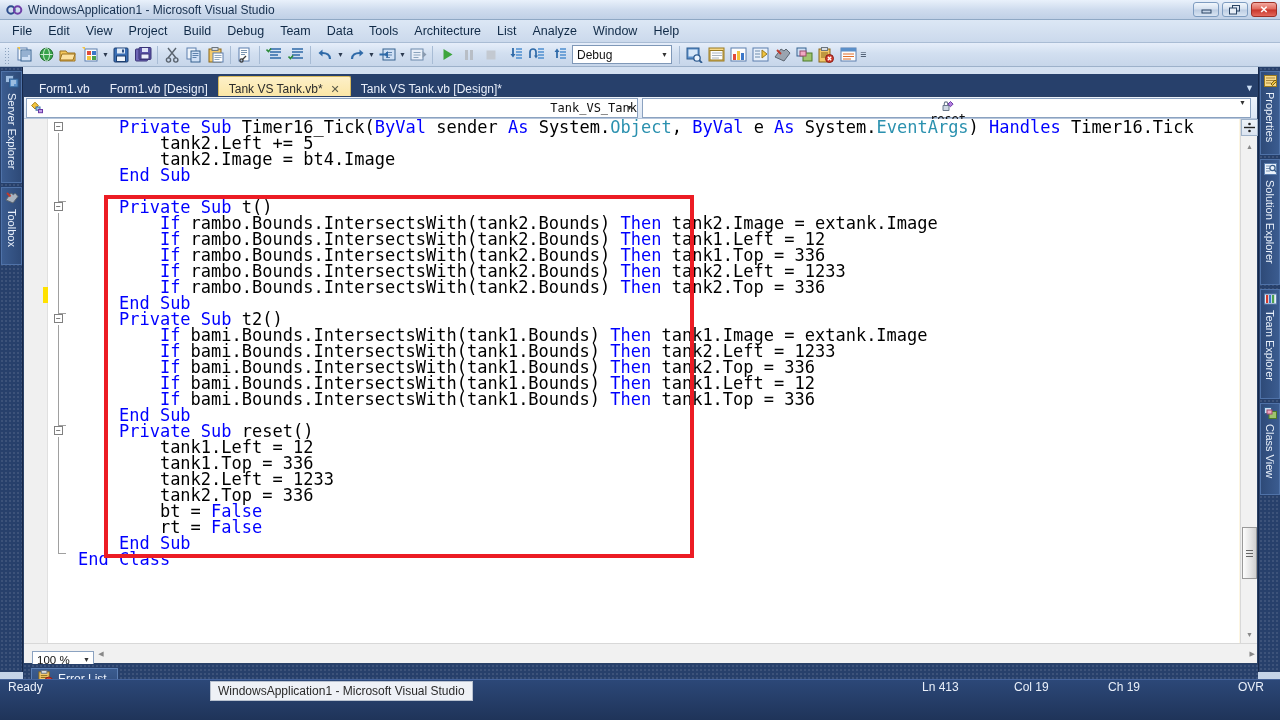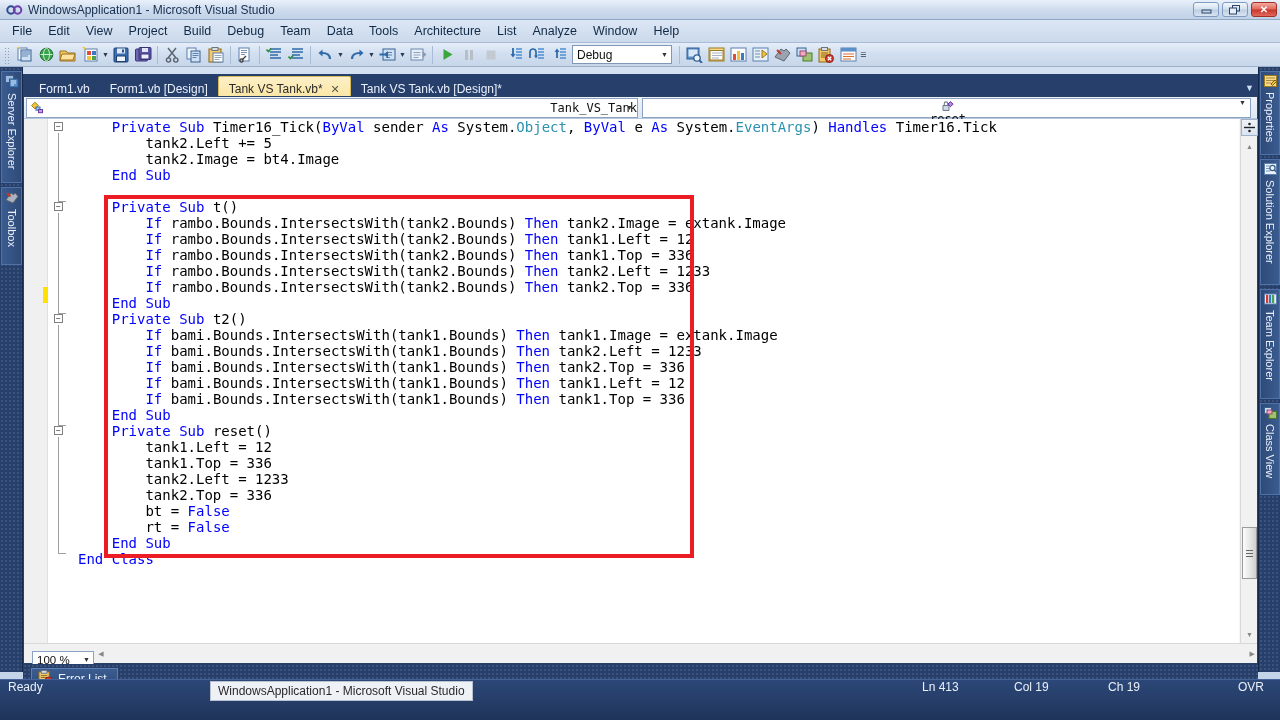--- a/index.html
+++ b/index.html
@@ -161,21 +161,21 @@
   }
   .yellow-mark { position:absolute; left:19px; width:5px; height:16px; background:#ffe100; }
 
   .code-area {
     position:absolute; left:24px; top:22px; right:18px; height:524px;
     background:#ffffff; overflow:hidden;
   }
   .code {
     position:absolute; left:0; top:0; right:0;
     font-family:"DejaVu Sans Mono","Liberation Mono",monospace;
-    font-size:14px; line-height:16px; color:#000; white-space:pre;
+    font-size:17px; line-height:16px; color:#000; white-space:pre;
     padding-left:30px; padding-top:0px;
   }
   .ln { height:16px; white-space:pre; }
   .kw { color:#0000ff; }
   .typ { color:#2b91af; }
   .plain { color:#000; }
 
   
   .foldbox {
     position:absolute; width:9px; height:9px; border:1px solid #808080; background:#fff;

